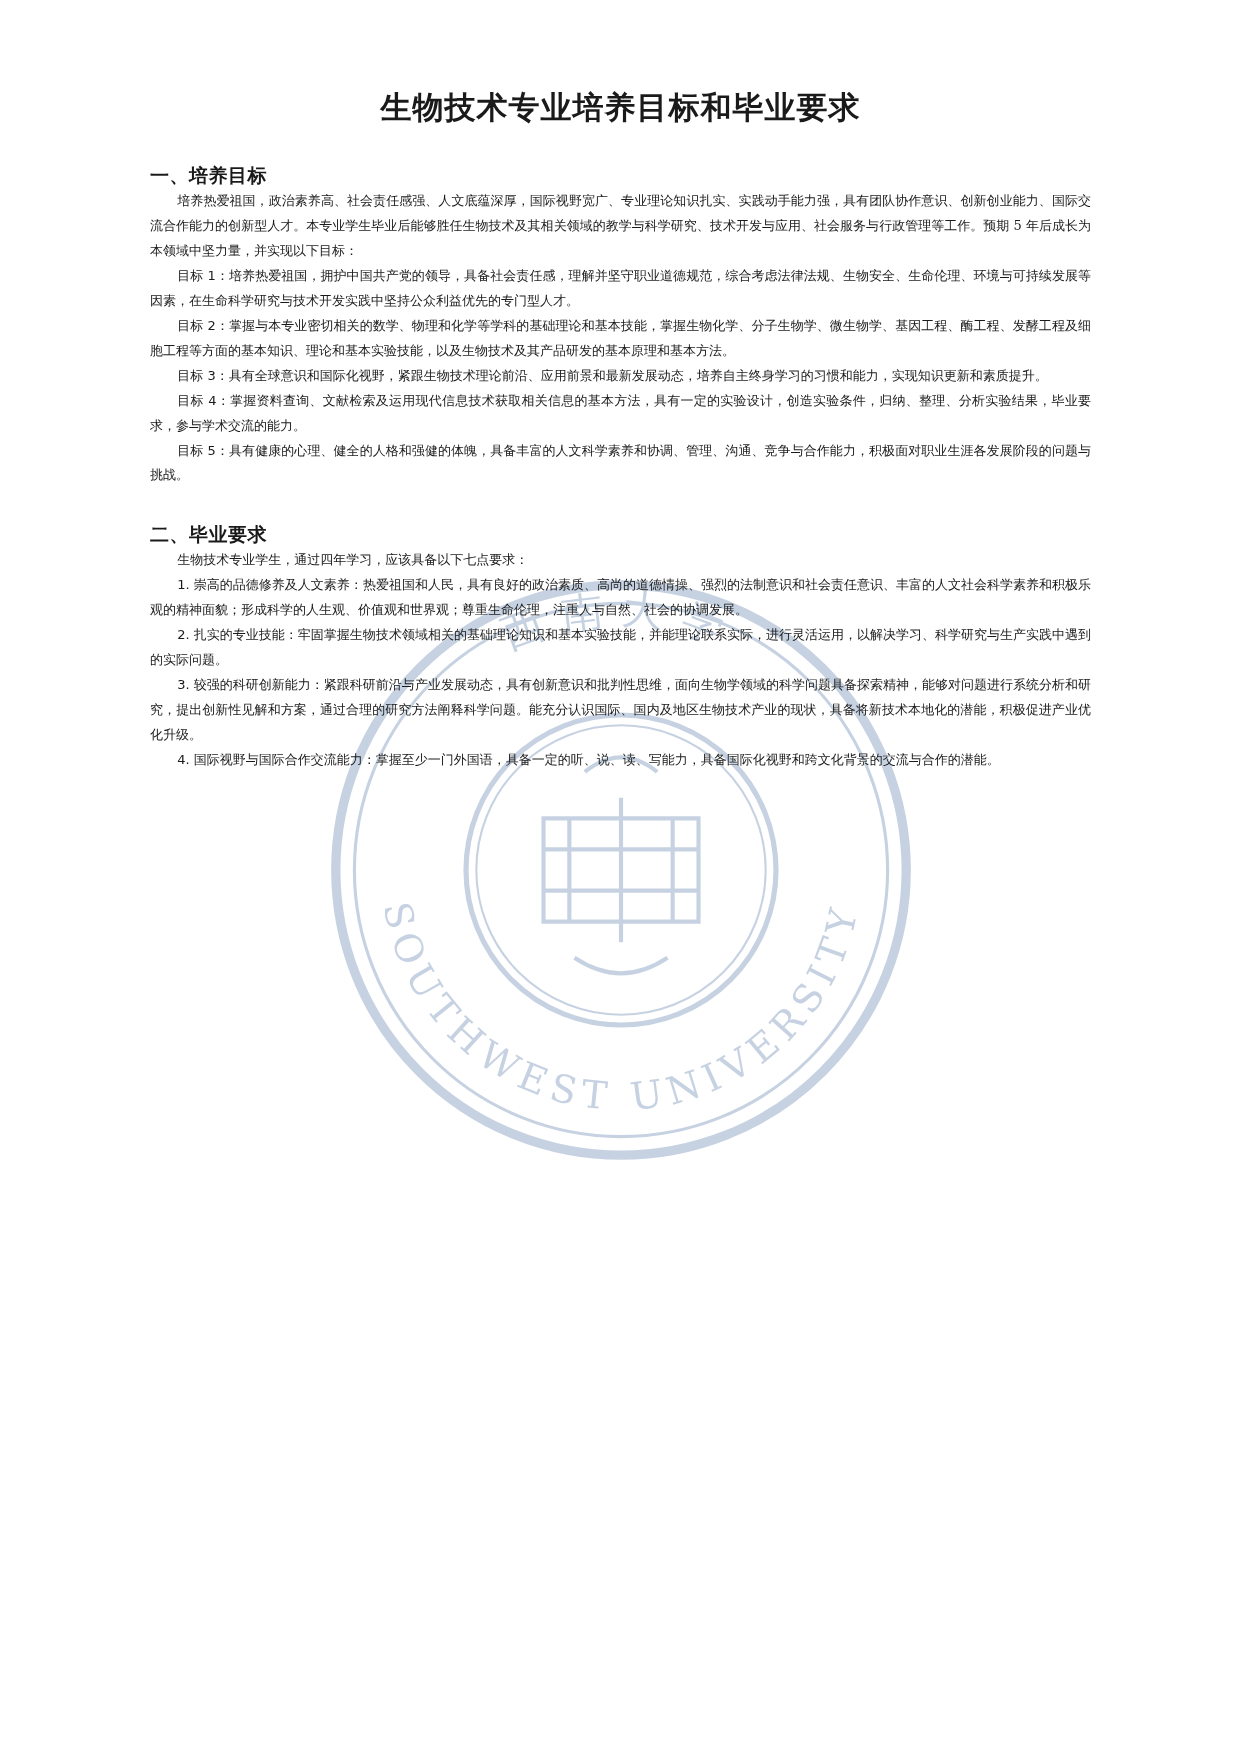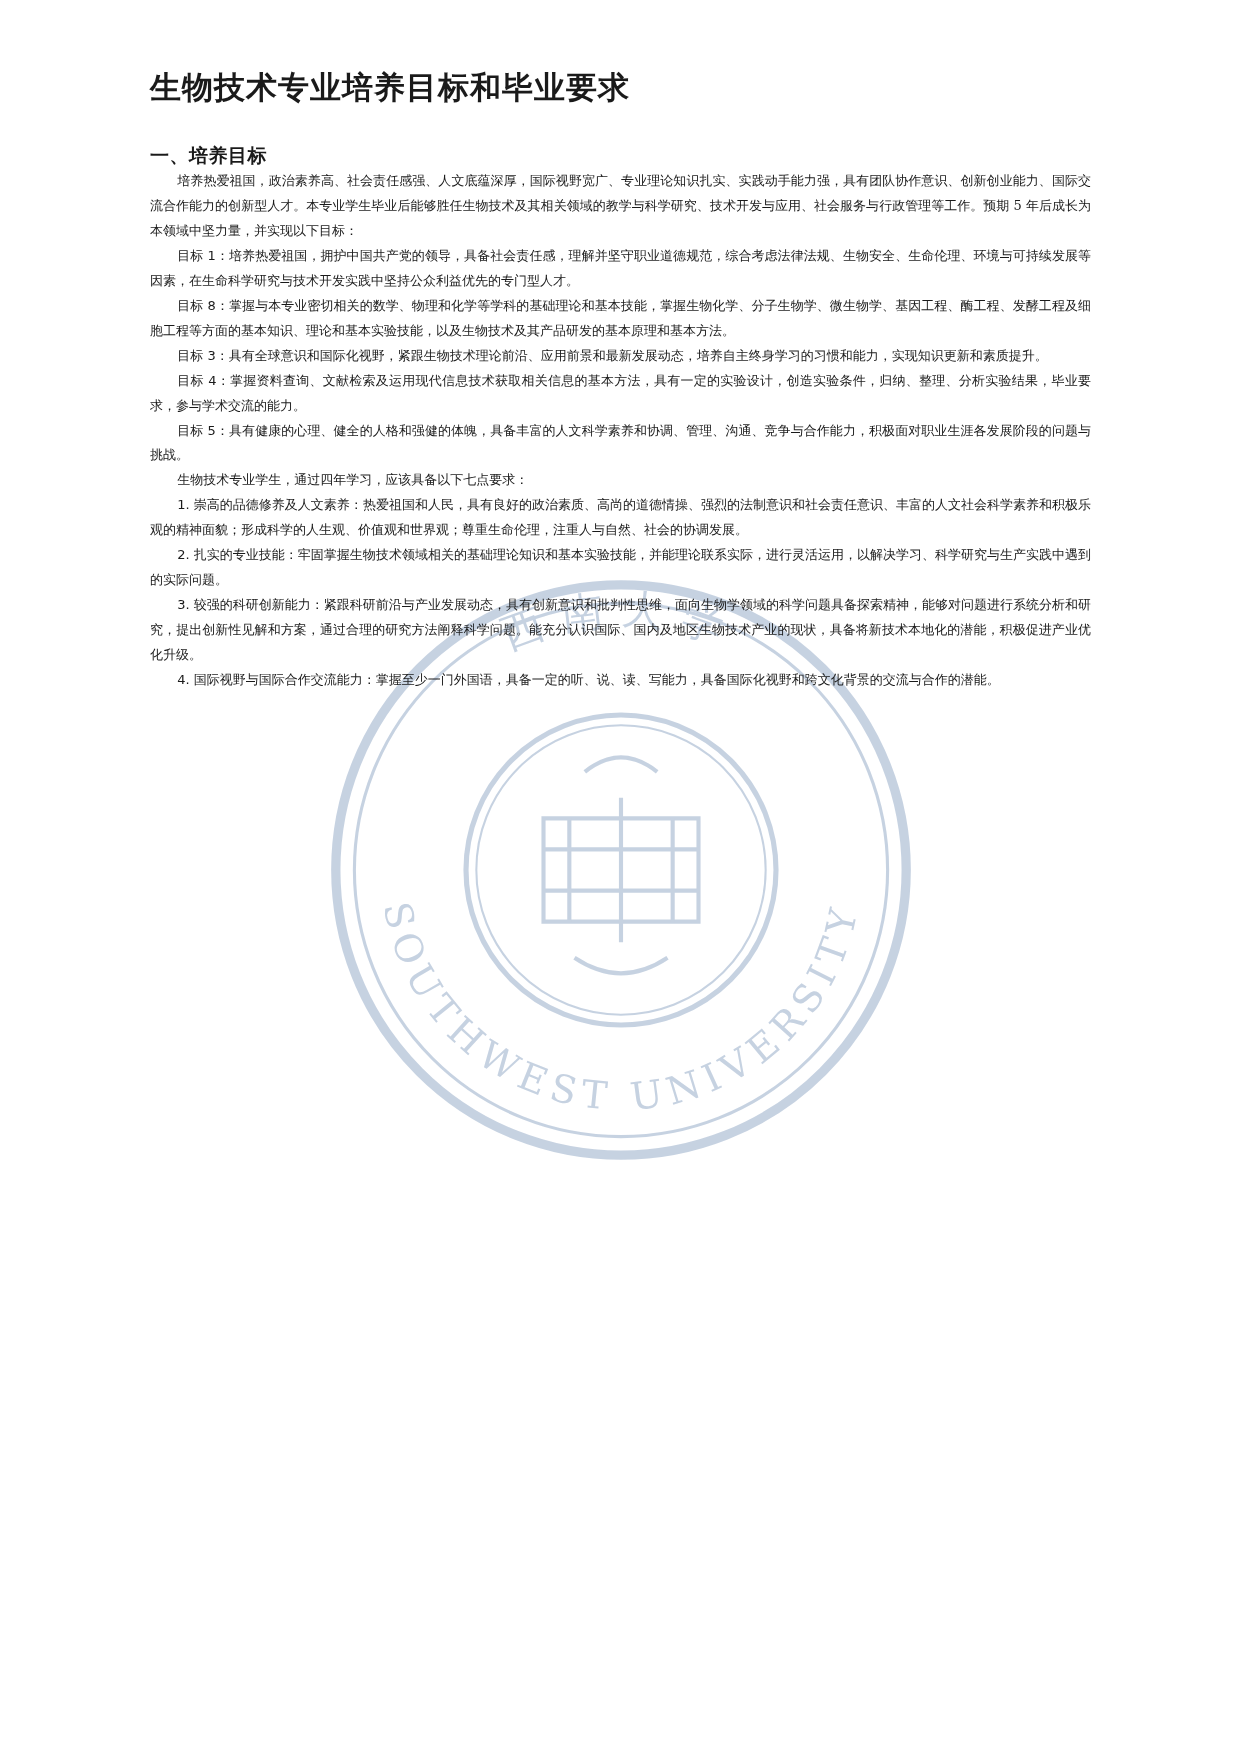--- a/index.html
+++ b/index.html
@@ -28,24 +28,25 @@
     opacity: 0.5;
     pointer-events: none;
     z-index: 0;
   }
   .content {
     position: relative;
     z-index: 2;
     padding: 0 150px 0 150px;
   }
   .doc-title {
+    text-align: center;
     font-size: 31px;
     font-weight: bold;
     letter-spacing: 1px;
-    margin: 67px 0 0 0;
+    margin: 87px 0 0 0;
     font-family: "DejaVu Sans", "Liberation Sans", sans-serif;
   }
   .section-head {
     font-size: 19px;
     font-weight: bold;
     margin: 34px 0 0 0;
     text-indent: 0;
     font-family: Liberation Mono, monospace;
     letter-spacing: 0.5px;
   }
@@ -100,37 +101,38 @@
 
       <p class="body">
         <span class="lead"></span><span>培养热爱祖国，政治素养高、社会责任感强、人文底蕴深厚，国际视野宽广、专业理论知识扎实、实践动手能力强，具有团队协作意识、创新创业能力、国际交流合作能力的创新型人才。本专业学生毕业后能够胜任生物技术及其相关领域的教学与科学研究、技术开发与应用、社会服务与行政管理等工作。预期 5 年后成长为本领域中坚力量，并实现以下目标：</span>
       </p>
 
       <p class="body">
         <span class="lead">目标 1：</span><span>培养热爱祖国，拥护中国共产党的领导，具备社会责任感，理解并坚守职业道德规范，综合考虑法律法规、生物安全、生命伦理、环境与可持续发展等因素，在生命科学研究与技术开发实践中坚持公众利益优先的专门型人才。</span>
       </p>
 
       <p class="body">
-        <span class="lead">目标 8：</span><span>掌握与本专业密切相关的数学、物理和化学等学科的基础理论和基本技能，掌握生物化学、分子生物学、微生物学、基因工程、酶工程、发酵工程及细胞工程等方面的基本知识、理论和基本实验技能，以及生物技术及其产品研发的基本原理和基本方法。</span>
+        <span class="lead">目标 2：</span><span>掌握与本专业密切相关的数学、物理和化学等学科的基础理论和基本技能，掌握生物化学、分子生物学、微生物学、基因工程、酶工程、发酵工程及细胞工程等方面的基本知识、理论和基本实验技能，以及生物技术及其产品研发的基本原理和基本方法。</span>
       </p>
 
       <p class="body">
         <span class="lead">目标 3：</span><span>具有全球意识和国际化视野，紧跟生物技术理论前沿、应用前景和最新发展动态，培养自主终身学习的习惯和能力，实现知识更新和素质提升。</span>
       </p>
 
       <p class="body">
         <span class="lead">目标 4：</span><span>掌握资料查询、文献检索及运用现代信息技术获取相关信息的基本方法，具有一定的实验设计，创造实验条件，归纳、整理、分析实验结果，毕业要求，参与学术交流的能力。</span>
       </p>
 
       <p class="body">
         <span class="lead">目标 5：</span><span>具有健康的心理、健全的人格和强健的体魄，具备丰富的人文科学素养和协调、管理、沟通、竞争与合作能力，积极面对职业生涯各发展阶段的问题与挑战。</span>
       </p>
     </div>
 
     <div>
+      <div class="section-head">二、毕业要求</div>
 
       <p class="body">
         <span class="lead"></span><span>生物技术专业学生，通过四年学习，应该具备以下七点要求：</span>
       </p>
 
       <p class="body">
         <span class="lead">1. 崇高的品德修养及人文素养：</span><span>热爱祖国和人民，具有良好的政治素质、高尚的道德情操、强烈的法制意识和社会责任意识、丰富的人文社会科学素养和积极乐观的精神面貌；形成科学的人生观、价值观和世界观；尊重生命伦理，注重人与自然、社会的协调发展。</span>
       </p>
 
       <p class="body">

